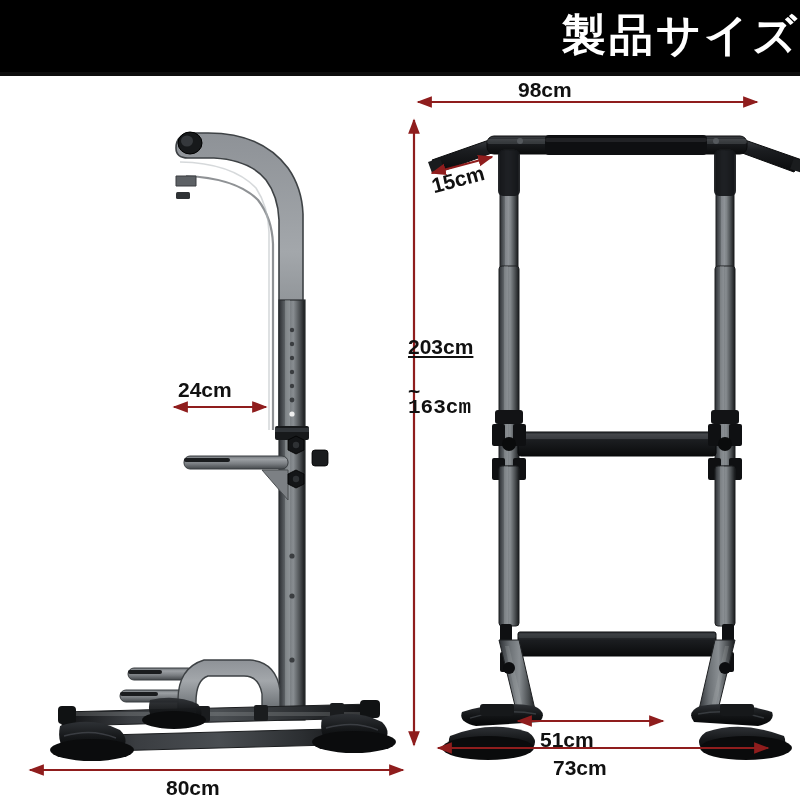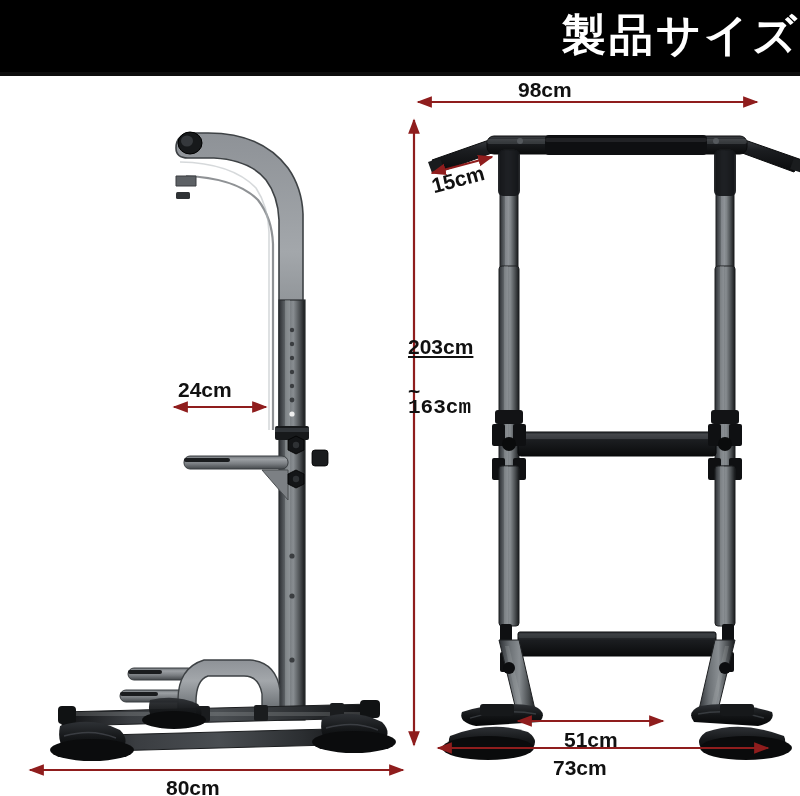--- a/index.html
+++ b/index.html
@@ -327,21 +327,21 @@
   </svg>
 
   <div class="dim-label center" style="left:518px; top:78px; width:140px;">98cm</div>
 
   <div class="dim-label" style="left:429px; top:175px; transform:rotate(-15deg); transform-origin:left top;">15cm</div>
 
   <div class="dim-label center" style="left:408px; top:335px; width:84px;text-decoration:underline;">203cm</div>
   <div class="dim-label center" style="left:408px; top:379px; width:84px;">~</div>
   <div class="dim-label center" style="left:408px; top:396px; width:84px;font-family:Liberation Mono, monospace;">163cm</div>
 
-  <div class="dim-label center" style="left:564px; top:728px; width:100px;">51cm</div>
+  <div class="dim-label center" style="left:540px; top:728px; width:100px;">51cm</div>
 
   <div class="dim-label center" style="left:553px; top:756px; width:100px;">73cm</div>
 
   <div class="dim-label center" style="left:178px; top:378px; width:84px;">24cm</div>
 
   <div class="dim-label center" style="left:166px; top:776px; width:100px;">80cm</div>
 
 </div>
 
 </body></html>

